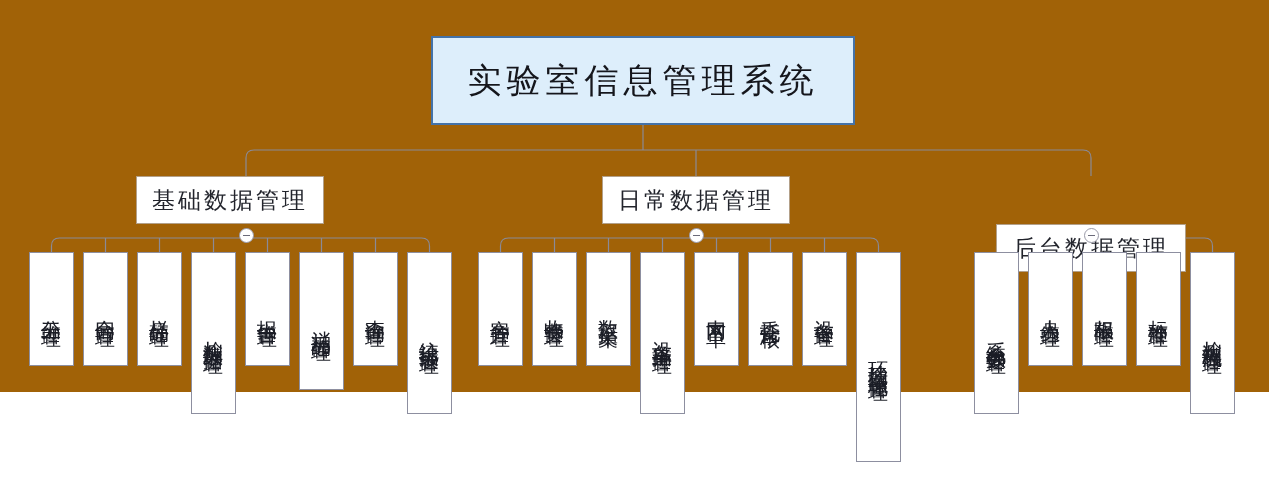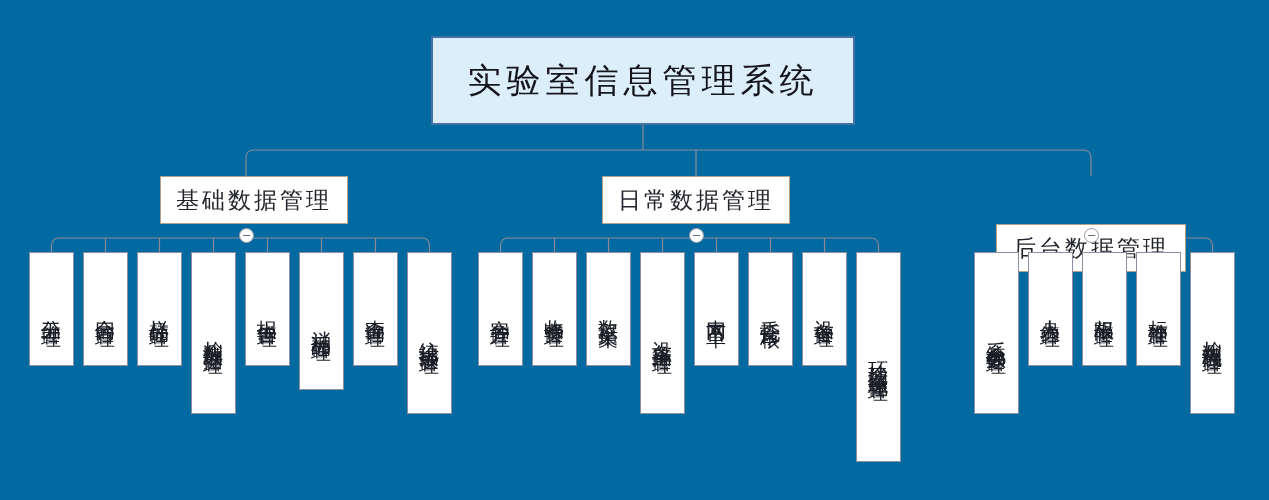--- a/index.html
+++ b/index.html
@@ -9,22 +9,22 @@
   }
   body {
     font-family: "Liberation Serif", "DejaVu Serif", serif;
     width: 1269px;
     height: 500px;
     overflow: hidden;
   }
   #canvas {
     position: relative;
     width: 1269px;
-    height: 500px;
-    background: #0369a1;
+    height: 392px;
+    background: #a16207;
     text-align: center;
   }
   #wires {
     position: absolute;
     left: 0;
     top: 0;
     width: 1269px;
     height: 500px;
     pointer-events: none;
   }
@@ -157,21 +157,21 @@
       <path d="M 1050.5 238 L 1050.5 252" fill="none" stroke="#8a8a97" stroke-width="1.2"></path>
       <path d="M 1104.5 238 L 1104.5 252" fill="none" stroke="#8a8a97" stroke-width="1.2"></path>
       <path d="M 1158.5 238 L 1158.5 252" fill="none" stroke="#8a8a97" stroke-width="1.2"></path>
     </svg>
 
   <div class="root-node">
     <span class="label">实验室信息管理系统</span>
   </div>
 
   <div id="nodes">
-      <div class="group-node" style="left: 160px; top: 176px; width: 188px;">
+      <div class="group-node" style="left: 136px; top: 176px; width: 188px;">
         <span class="label">基础数据管理</span>
       </div>
       <div class="toggle" style="left: 238.5px; top: 228px;">
         <span class="minus"></span>
       </div>
       <div class="leaf-node" style="left: 29px; top: 252px; width: 45px; height: 114px;">
         <span class="label">分工管理</span>
       </div>
       <div class="leaf-node" style="left: 83px; top: 252px; width: 45px; height: 114px;">
         <span class="label">合同管理</span>

